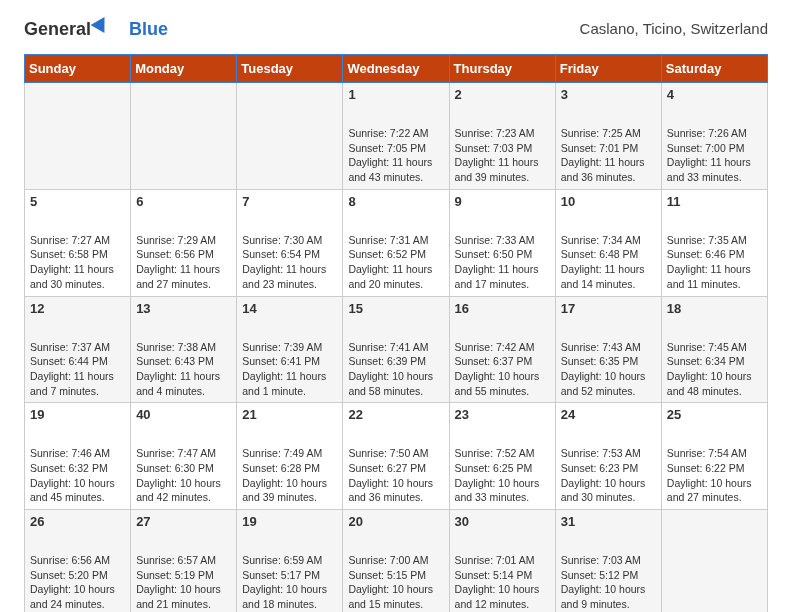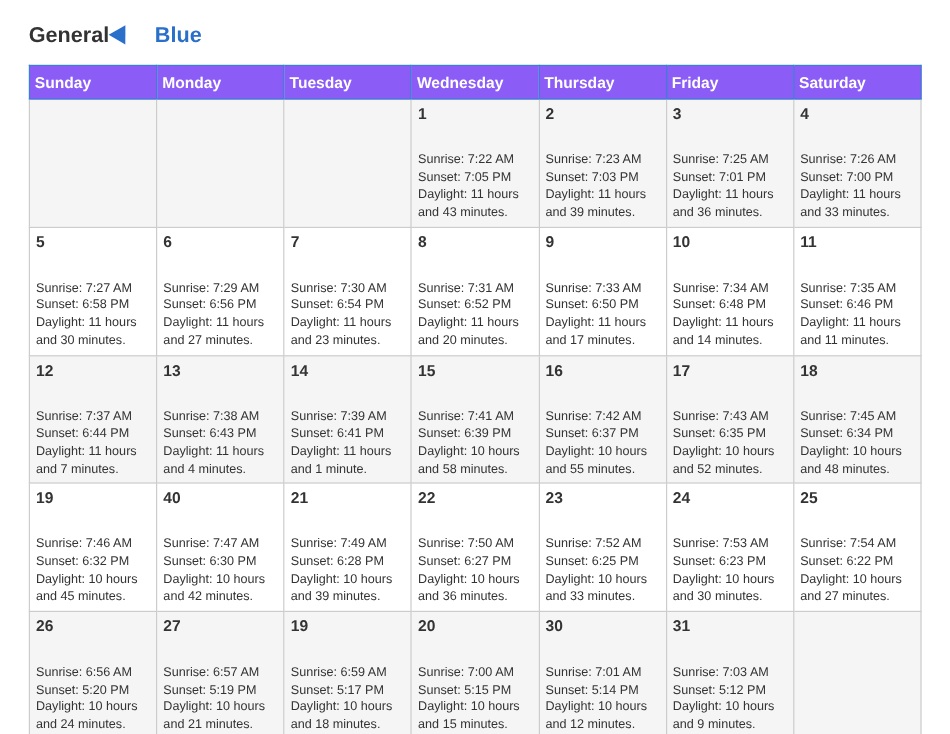--- a/index.html
+++ b/index.html
@@ -20,21 +20,20 @@
       display: flex;
       flex-direction: column;
       align-items: flex-start;
       line-height: 1;
     }
     .logo-general {
       font-size: 18px;
       font-weight: bold;
       color: #333;
       display: flex;
-      align-items: center;
     }
     .logo-blue {
       font-size: 18px;
       font-weight: bold;
       color: #2a6fc9;
       margin-left: 20px;
     }
     .logo-triangle {
       width: 0; height: 0;
       border-left: 8px solid transparent;
@@ -55,21 +54,21 @@
     }
     .location {
       font-size: 15px;
       color: #444;
     }
     table {
       width: 100%;
       border-collapse: collapse;
     }
     thead th {
-      background: #8b5cf6;
+      background: #c2410c;
       color: #fff;
       font-size: 13px;
       font-weight: bold;
       padding: 6px 4px;
       text-align: left;
       border: 1px solid #3a7fd4;
     }
     tbody td {
       vertical-align: top;
       border: 1px solid #ccc;
@@ -106,20 +105,21 @@
 
 <div class="header">
   <div class="logo">
     <div class="logo-general">
       <span>General</span>
         <span class="logo-triangle"></span>
         <span class="logo-blue">Blue</span>
     </div>
   </div>
   <div class="title-area">
+    <div class="location">Caslano, Ticino, Switzerland</div>
   </div>
 </div>
 
 <table>
   <thead>
     <tr>
     <th>Sunday</th>
         <th>Monday</th>
         <th>Tuesday</th>
         <th>Wednesday</th>

